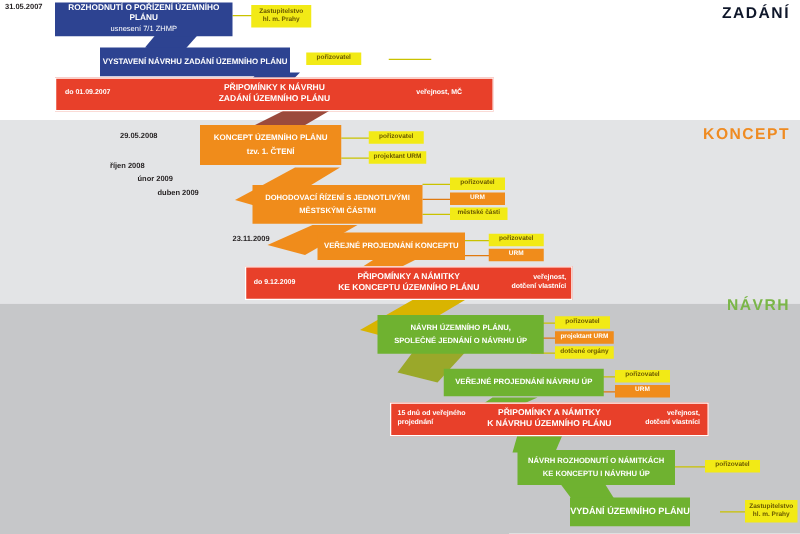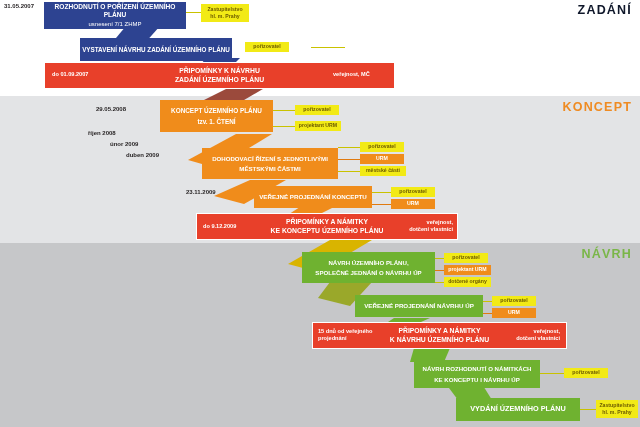--- a/index.html
+++ b/index.html
@@ -21,21 +21,21 @@
 
   .band-title{
     position:absolute;
     right:8px;
     font-size:12.5px;
     font-weight:bold;
     letter-spacing:1.2px;
   }
   #title-zadani{top:3px;color:#0f172a;}
   #title-koncept{top:100px;color:#ef8b22;}
-  #title-navrh{top:247px;color:#7ab648;}
+  #title-navrh{top:237px;color:#7ab648;}
 
   .node{
     position:absolute;
     box-sizing:border-box;
     display:flex;
     align-items:center;
     justify-content:center;
     flex-direction:column;
     text-align:center;
     color:#ffffff;
@@ -220,21 +220,21 @@
   <div class="inlabel" style="left:515px;top:328px;text-align:right;width:45px;">
     <span>veřejnost,</span><br>
     <span>dotčení vlastníci</span>
   </div>
 
   <div class="node green" style="left:414px;top:360px;width:126px;height:28px;font-size:6.1px;">
     <span class="l1">NÁVRH ROZHODNUTÍ O NÁMITKÁCH</span>
     <span class="l2" style="margin-top:3px;">KE KONCEPTU I NÁVRHU ÚP</span>
   </div>
 
-  <div class="node green" style="left:456px;top:398px;width:124px;height:23px;font-size:7.3px;">
+  <div class="node green" style="left:456px;top:398px;width:96px;height:23px;font-size:7.3px;">
     <span class="l1">VYDÁNÍ ÚZEMNÍHO PLÁNU</span>
   </div>
 
   <div class="tag" style="left:201px;top:4px;width:48px;height:18px;">
     <span>Zastupitelstvo</span>
     <span>hl. m. Prahy</span>
   </div>
 
   <div class="tag" style="left:245px;top:42px;width:44px;height:10px;">
     <span>pořizovatel</span>

